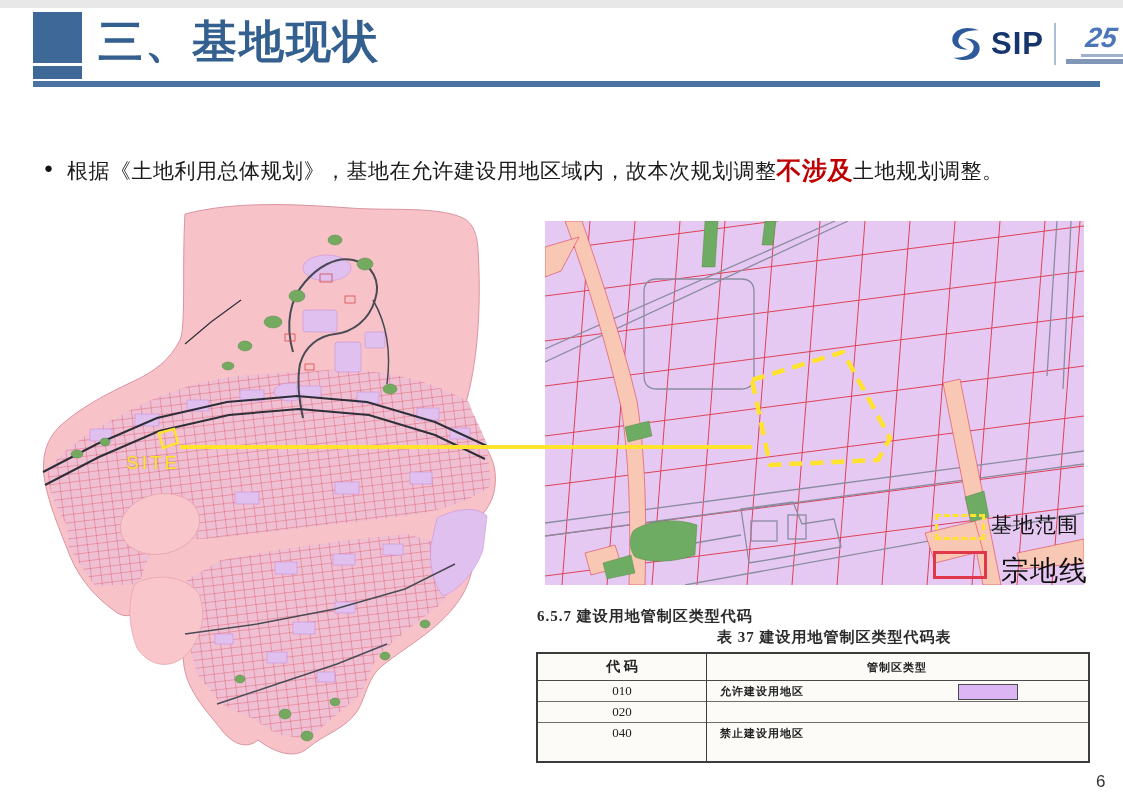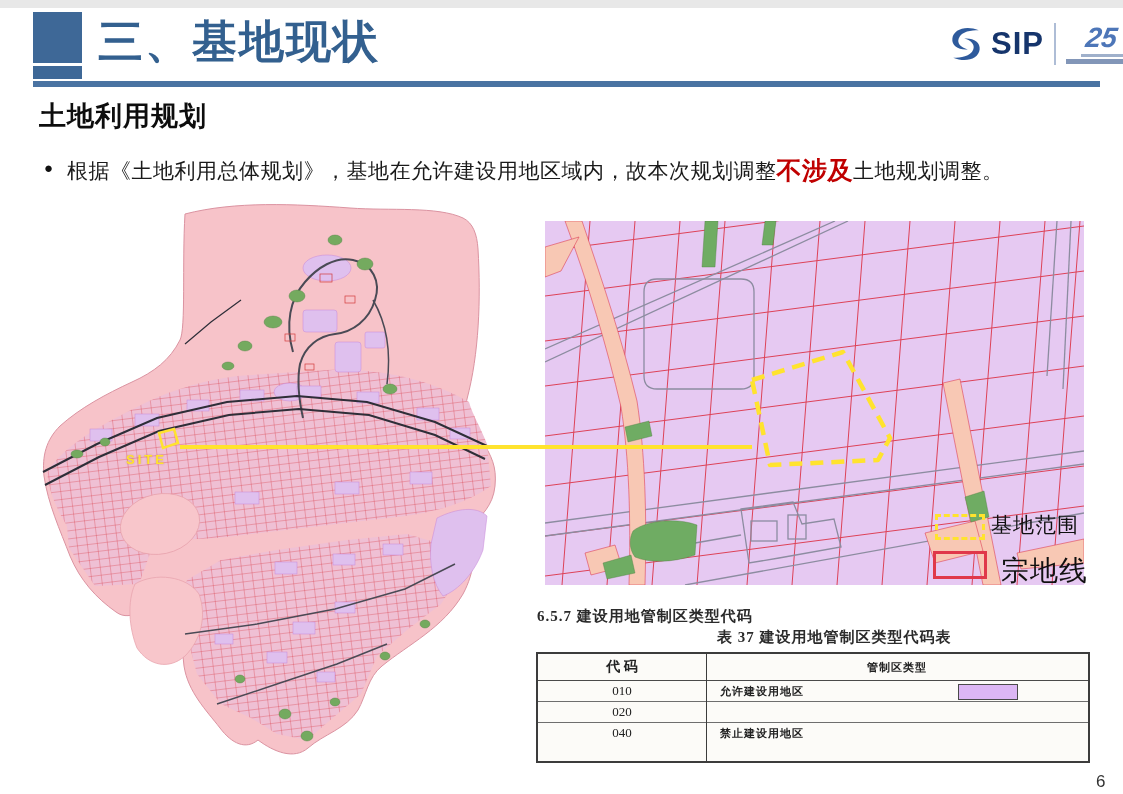--- a/index.html
+++ b/index.html
@@ -26,21 +26,21 @@
   .subtitle{left:39px;top:90px;font-size:27px;font-weight:bold;color:#0d0d0d;letter-spacing:1px;}
   .bullet-row{left:44px;top:146px;display:flex;align-items:flex-start;white-space:nowrap;}
   .bullet-dot{font-size:15px;color:#111;margin:5px 14px 0 0;}
   .bullet-text{font-size:21px;color:#1a1a1a;letter-spacing:0.5px;}
   .bullet-em{font-size:25px;font-weight:bold;vertical-align:-1px;}
 
   
   .ov-map{left:35px;top:196px;}
   .dt-map{left:545px;top:213px;}
   .connector{left:180px;top:437px;width:572px;height:4px;background:#FFE32E;z-index:4;}
-  .site-label{left:126px;top:444px;font-size:13px;font-weight:bold;color:#FFE32E;
+  .site-label{left:126px;top:444px;font-size:19px;font-weight:normal;color:#FFE32E;
               letter-spacing:3px;z-index:5;text-shadow:0 0 2px rgba(120,60,0,.35);}
 
   
   .lg-site-box{left:935px;top:506px;width:44px;height:20px;border:3px dashed #FFE32E;z-index:6;}
   .lg-site-label{left:991px;top:503px;font-size:21px;color:#101010;z-index:6;letter-spacing:1px;}
   .lg-parcel-box{left:933px;top:543px;width:48px;height:22px;border:3px solid #E0384A;z-index:6;}
   .lg-parcel-label{left:1001px;top:544px;font-size:28px;color:#101010;z-index:6;letter-spacing:1px;}
 
   
   .code-head{left:537px;top:599px;font-family:"Liberation Serif",serif;font-weight:bold;
@@ -80,21 +80,20 @@
     </svg>
     <span class="logo-word">SIP</span>
     <span class="logo-div"></span>
     <span class="anniv">
       <span class="anniv-num">25</span>
       <span class="mt1"></span>
       <span class="mt2"></span>
     </span>
   </div>
 
-  <div class="abs subtitle">土地利用规划</div>
 
   <div class="abs bullet-row">
     <span class="bullet-dot">●</span>
     <span class="bullet-text"><span>根据《土地利用总体规划》，基地在允许建设用地区域内，故本次规划调整</span><span class="bullet-em" style="color: rgb(192, 0, 0);">不涉及</span><span>土地规划调整。</span></span>
   </div>
 
   <svg class="abs ov-map" width="470" height="552" viewBox="0 0 470 552">
     <defs>
       <pattern id="rg" width="10" height="8" patternUnits="userSpaceOnUse" patternTransform="rotate(-7)">
         <path d="M0,0 H10 M0,0 V8" stroke="#D8404E" stroke-width="0.7" fill="none"></path>

